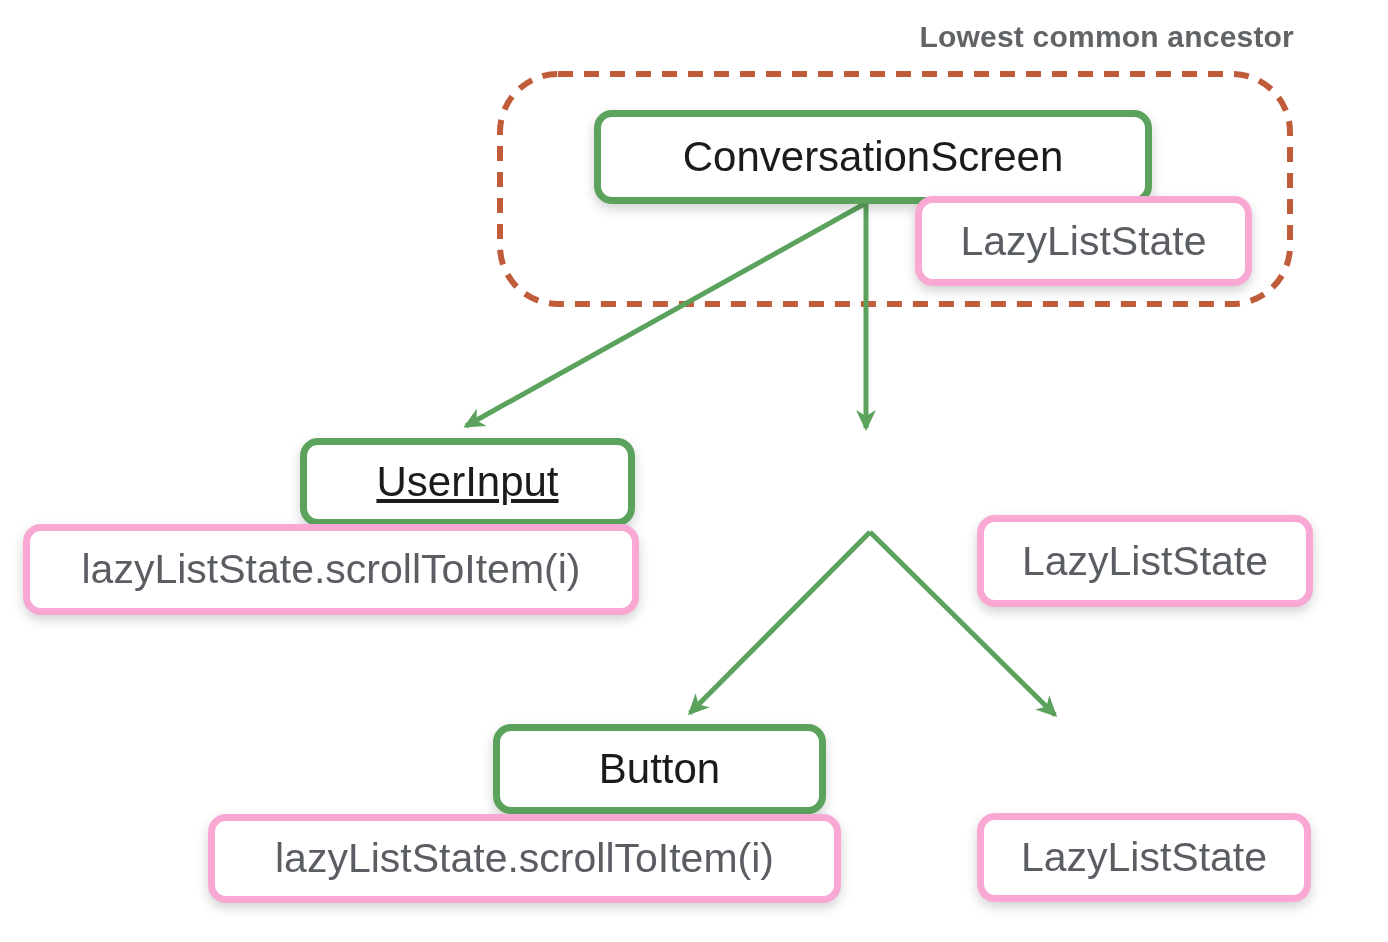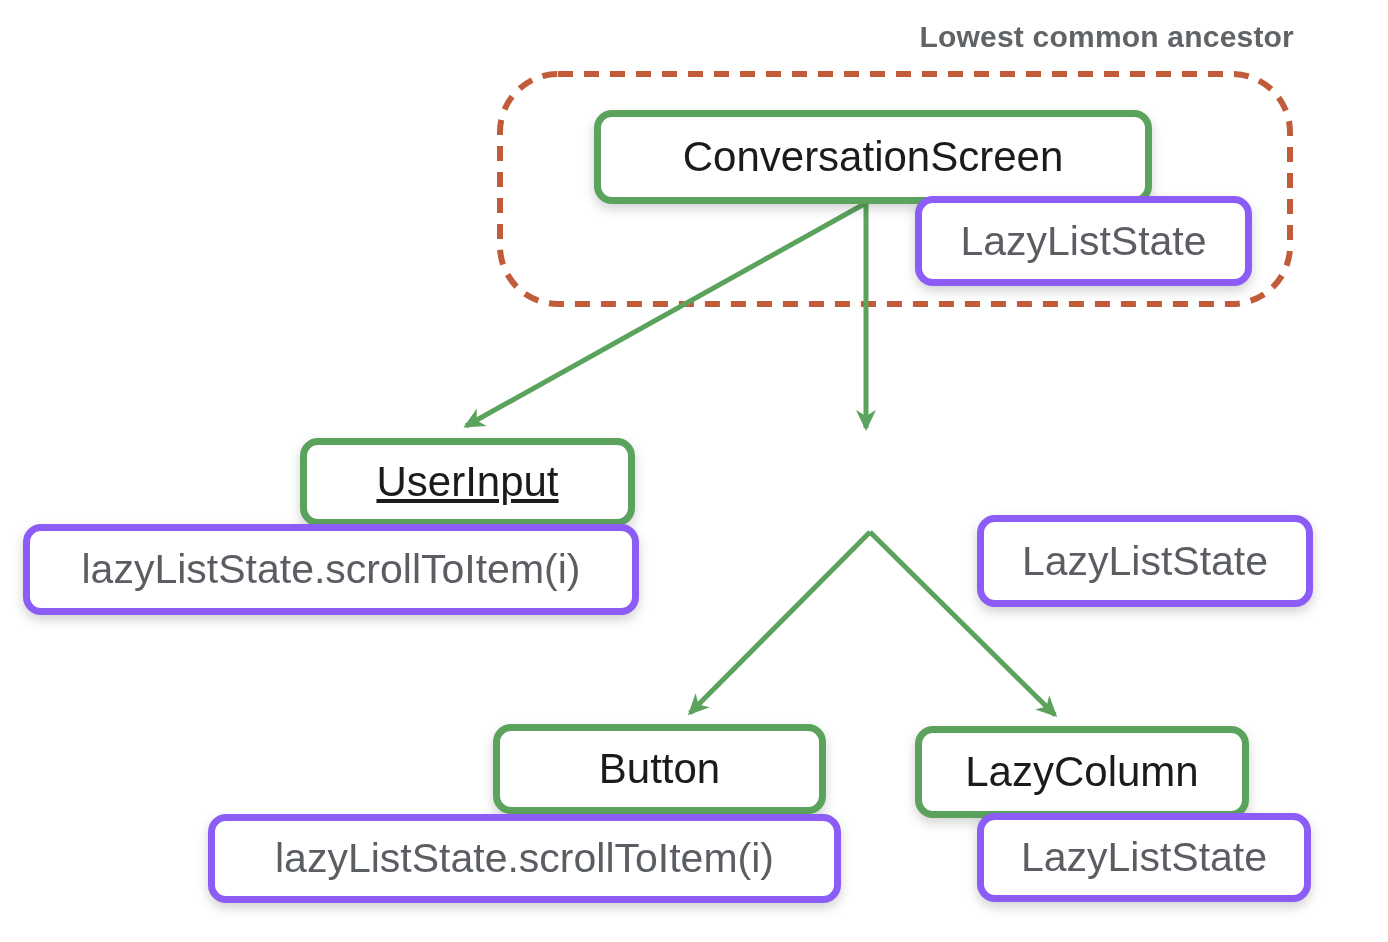--- a/index.html
+++ b/index.html
@@ -32,21 +32,21 @@
     border-radius:18px;
     box-shadow:0 5px 12px rgba(0,0,0,0.18);
   }
   .node{
     border:7px solid #5ba35d;
     color:#1a1b1d;
     font-size:42px;
     z-index:2;
   }
   .state{
-    border:7px solid #8b5cf6;
+    border:7px solid #f9a8d4;
     color:#5a5e63;
     font-size:41px;
     z-index:3;
   }
   
   #node-conversation-screen{left:594px;top:110px;width:558px;height:94px;}
   #state-lazyliststate-top {left:915px;top:196px;width:337px;height:90px;}
   #node-user-input         {left:300px;top:438px;width:335px;height:88px;text-decoration:underline;}
   #state-scrolltoitem-left {left:23px; top:524px;width:616px;height:91px;}
   #node-messages-list      {left:698px;top:438px;width:330px;height:94px;}
@@ -87,23 +87,20 @@
 
   <div class="node" id="node-user-input">
     <span>UserInput</span>
   </div>
 
 
   <div class="node" id="node-button">
     <span>Button</span>
   </div>
 
-  <div class="node" id="node-lazy-column">
-    <span>LazyColumn</span>
-  </div>
 
   <div class="state" id="state-lazyliststate-top">
     <span>LazyListState</span>
   </div>
 
   <div class="state" id="state-scrolltoitem-left">
     <span>lazyListState.scrollToItem(i)</span>
   </div>
 
   <div class="state" id="state-lazyliststate-mid">

